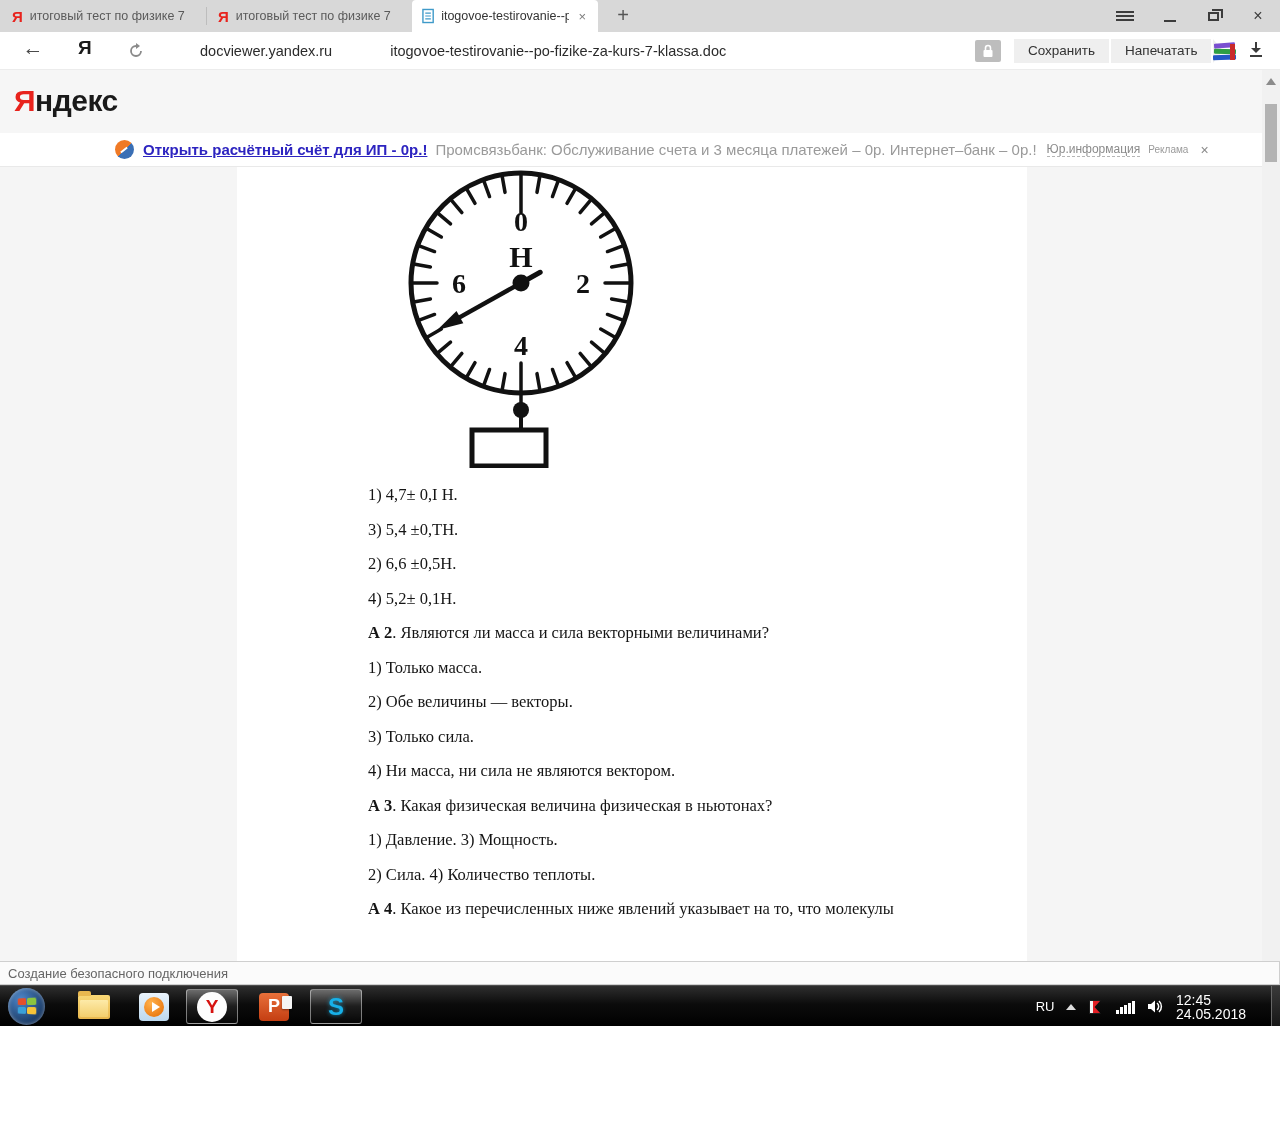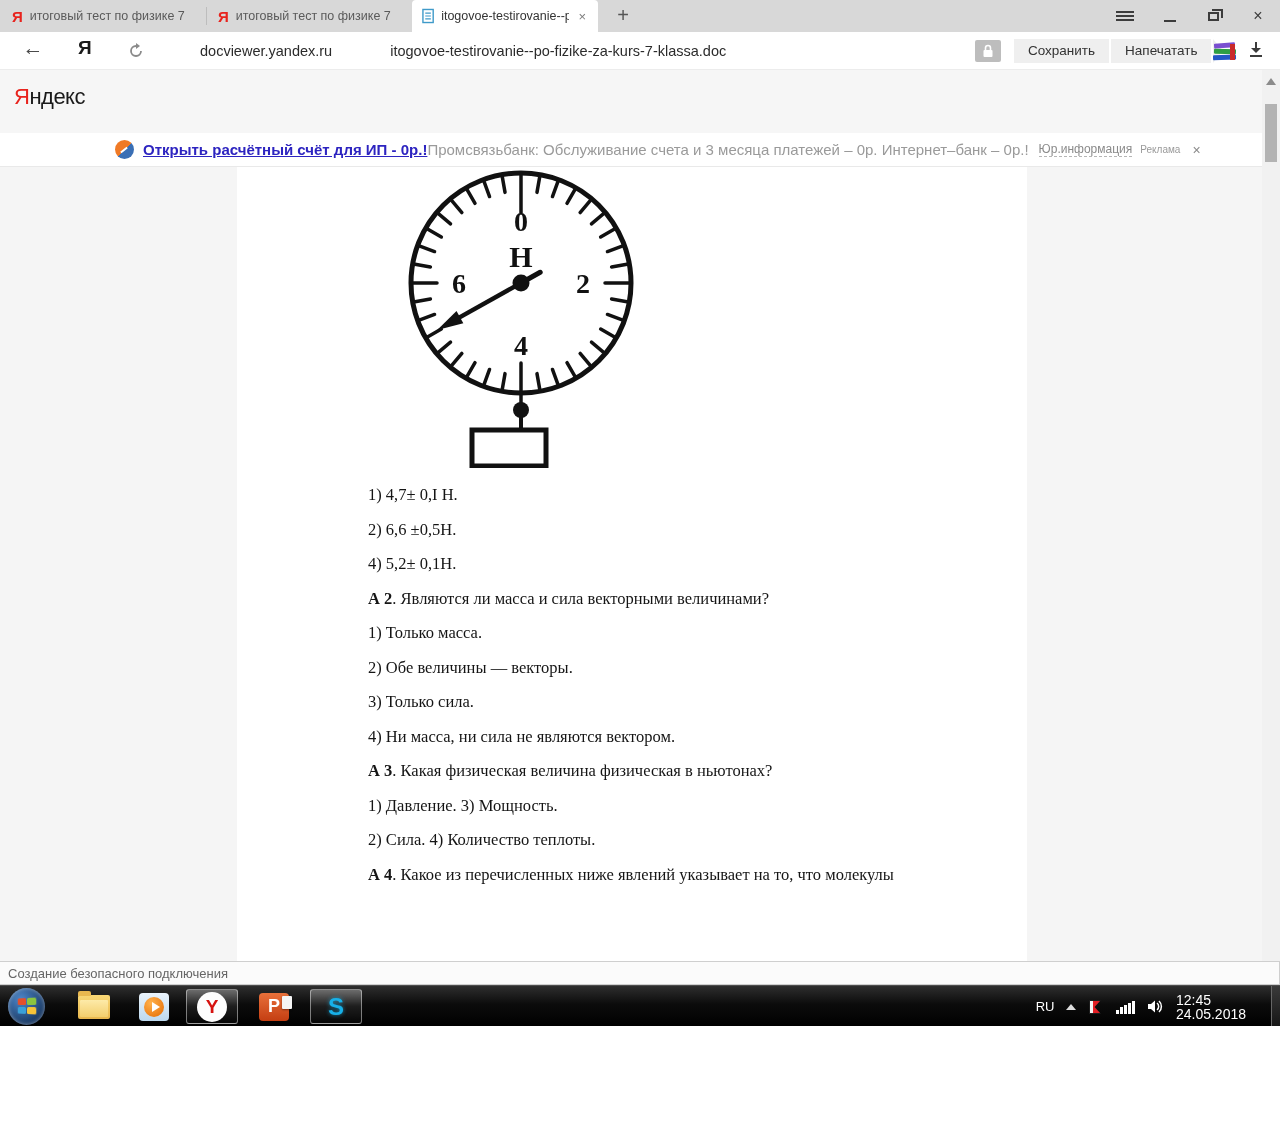--- a/index.html
+++ b/index.html
@@ -36,37 +36,37 @@
   .lockbadge { position:absolute; left:975px; top:8px; width:26px; height:22px; background:#bdbdbd; border-radius:2px; display:flex; align-items:center; justify-content:center; }
   .chromebtns { position:absolute; left:1014px; top:7px; height:24px; display:flex; align-items:center; }
   .chromebtn { background:#efefef; height:24px; line-height:24px; padding:0 14px; font-size:13.5px; color:#333; }
   .chromebtn + .chromebtn { margin-left:2px; }
   .arrowtip { width:0; height:0; border-top:12px solid transparent; border-bottom:12px solid transparent; border-left:10px solid #efefef; margin-left:2px; }
   .rar-ic { position:absolute; left:1212px; top:8px; }
   .dl-dark { position:absolute; left:1248px; top:9px; }
 
   
   .vhead { position:absolute; left:0; top:70px; width:1280px; height:63px; background:#f6f6f6; }
-  .yx-logo { position:absolute; left:14px; top:14px; font-size:22px; font-weight:normal; letter-spacing:-0.5px; color:#1a1a1a; }
+  .yx-logo { position:absolute; left:14px; top:14px; font-size:30px; font-weight:bold; letter-spacing:-0.5px; color:#1a1a1a; }
   .yx-logo .red { color:#e8231d; }
   .btn-yellow { position:absolute; left:443px; top:83px; height:37px; background:#fbd73b; border-radius:6px; display:flex; align-items:center; gap:9px; padding:0 18px; box-shadow:0 1px 2px rgba(0,0,0,.15); }
   .btn-yellow span { font-size:14.5px; color:#121212; }
   .btn-white { position:absolute; left:678px; top:83px; height:37px; background:#fff; border-radius:6px; display:flex; align-items:center; gap:9px; padding:0 16px; box-shadow:0 1px 3px rgba(0,0,0,.2); }
   .btn-white span { font-size:14.5px; color:#121212; }
   .hd-ic { position:absolute; top:90px; }
   .avatar { position:absolute; left:1199px; top:81px; width:41px; height:41px; border-radius:50%; background:#d6d6d6; overflow:hidden; }
   .avatar .head { position:absolute; left:12px; top:7px; width:17px; height:17px; border-radius:50%; background:#fff; }
   .avatar .bodyp { position:absolute; left:5px; top:25px; width:31px; height:22px; border-radius:50% 50% 0 0; background:#fff; }
 
   
   .adbar { position:absolute; left:0; top:133px; width:1280px; height:34px; background:#fff; border-bottom:1px solid #e9e9e9; display:flex; align-items:center; }
   .ad-ic { margin-left:115px; width:19px; height:19px; border-radius:50%; background:linear-gradient(135deg,#f07a26 0 50%,#3a6fb5 50% 100%); position:relative; flex:0 0 auto; }
   .ad-ic:before { content:""; position:absolute; left:5px; top:9px; width:8px; height:2px; background:#fff; transform:rotate(-38deg); }
   .ad-link { margin-left:9px; font-size:15px; font-weight:bold; color:#2d24c0; text-decoration:underline; white-space:nowrap; }
-  .ad-text { margin-left:0; font-size:15px; color:#9a9a9a; white-space:nowrap; }
+  .ad-text { margin-left:8px; font-size:15px; color:#9a9a9a; white-space:nowrap; }
   .ad-legal { margin-left:10px; font-size:12px; color:#8a8a8a; border-bottom:1px dashed #b5b5b5; white-space:nowrap; }
   .ad-adv { margin-left:8px; font-size:10px; color:#9a9a9a; }
   .ad-close { margin-left:8px; font-size:14px; color:#8a8a8a; padding:0 4px; }
 
   
   .content { position:absolute; left:0; top:167px; width:1262px; height:794px; background:#f5f5f5; overflow:hidden; }
   .docpage { position:absolute; left:237px; top:0; width:790px; height:794px; background:#fff; overflow:hidden; }
   .figure { position:absolute; left:169px; top:1px; width:230px; height:300px; }
   .doctext { position:absolute; left:131px; top:303px; width:585px; font-family:"Liberation Serif",serif; font-size:16.5px; color:#151515; line-height:18.5px; }
   .q-first { text-align:justify; text-indent:332px; }
@@ -277,20 +277,21 @@
           <polygon points="31.240383321011493,161.90763918370772 50.50493081442552,143.0960148552773 57.3456281953829,155.31095895429644" fill="#111"></polygon>
           <line x1="115" y1="115" x2="134.19491215560154" y2="104.25033268706699" stroke="#111" stroke-width="5" stroke-linecap="round"></line>
           <circle cx="115" cy="115" r="8.5" fill="#111"></circle>
           <circle cx="115" cy="242" r="8" fill="#111"></circle>
           <line x1="115" y1="248" x2="115" y2="264" stroke="#111" stroke-width="4"></line>
           <rect x="66" y="262" width="74" height="36" fill="#fff" stroke="#111" stroke-width="5"></rect>
         </svg>
 
       <div class="doctext">
         <div class="q-line">1) 4,7± 0,I Н.</div>
+        <div class="q-line">3) 5,4 ±0,ТН.</div>
         <div class="q-line">2) 6,6 ±0,5Н.</div>
         <div class="q-line">4) 5,2± 0,1Н.</div>
 
         <div class="q-line">
           <b>А 2</b><span>. Являются ли масса и сила векторными величинами?</span>
         </div>
         <div class="q-line">1) Только масса.</div>
         <div class="q-line">2) Обе величины — векторы.</div>
         <div class="q-line">3) Только сила.</div>
         <div class="q-line">4) Ни масса, ни сила не являются вектором.</div>

